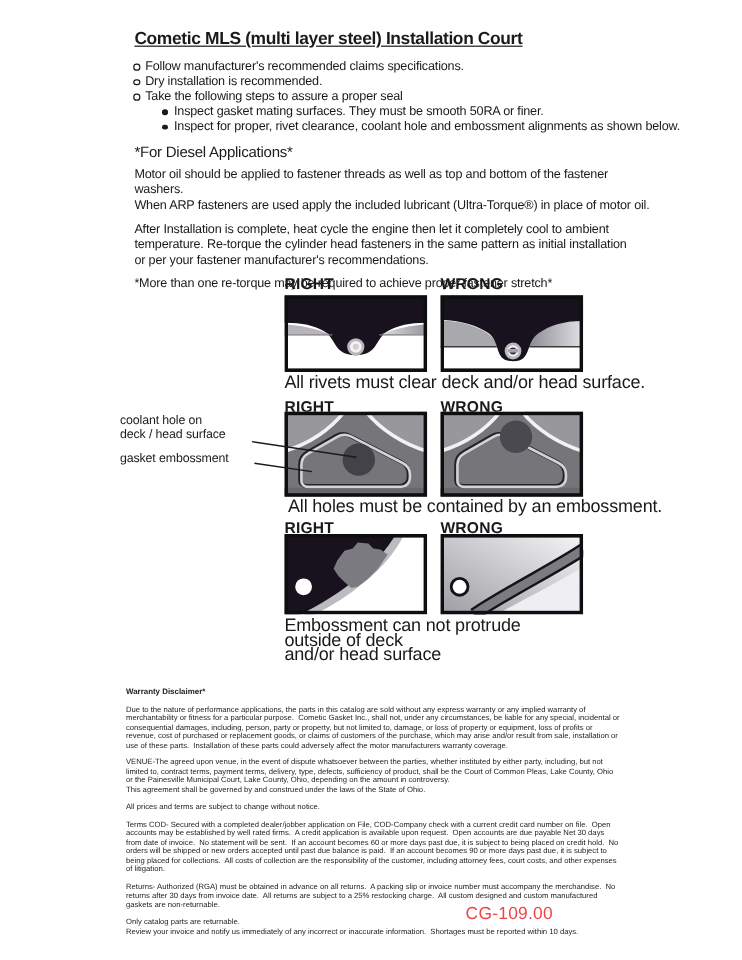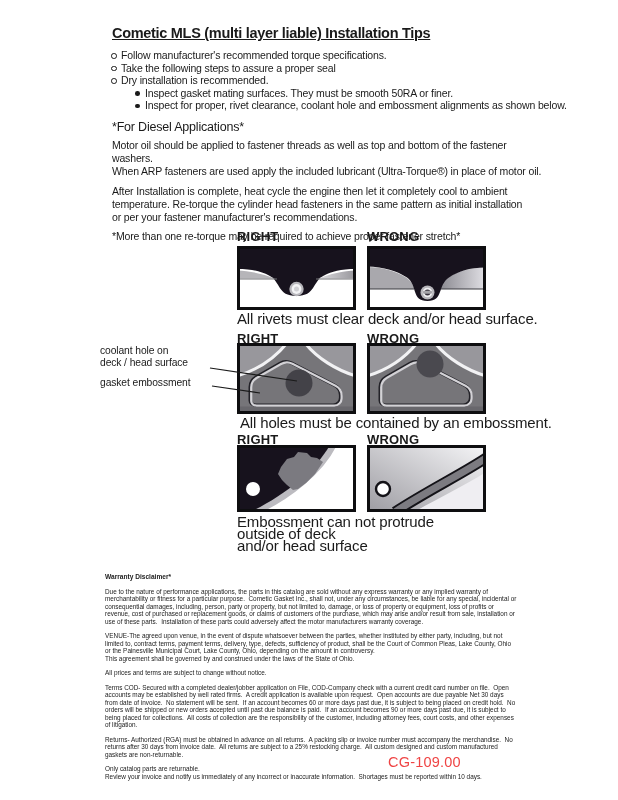--- a/index.html
+++ b/index.html
@@ -68,26 +68,26 @@
           <stop offset="1" stop-color="#e2e1e6"></stop>
       </linearGradient>
       <linearGradient id="g3" x1="1" y1="0" x2="0" y2="1">
         <stop offset="0" stop-color="#f6f6f8"></stop>
           <stop offset="1" stop-color="#9d9ca2"></stop>
       </linearGradient>
     </defs>
   </svg>
 
   <div class="head">
-    <h1 class="title">Cometic MLS (multi layer liable) Installation Tips</h1>
+    <h1 class="title">Cometic MLS (multi layer steel) Installation Court</h1>
 
     <div class="bullets">
-      <div class="bullet">Follow manufacturer's recommended torque specifications.</div>
+      <div class="bullet">Follow manufacturer's recommended claims specifications.</div>
+      <div class="bullet">Dry installation is recommended.</div>
       <div class="bullet">Take the following steps to assure a proper seal</div>
-      <div class="bullet">Dry installation is recommended.</div>
       <div class="subs">
         <div class="sub">Inspect gasket mating surfaces.  They must be smooth 50RA or finer.</div>
         <div class="sub">Inspect for proper, rivet clearance, coolant hole and embossment alignments as shown below.</div>
       </div>
     </div>
 
     <h2 class="diesel-head">*For Diesel Applications*</h2>
     <p class="para">Motor oil should be applied to fastener threads as well as top and bottom of the fastener washers.
 When ARP fasteners are used apply the included lubricant (Ultra-Torque®) in place of motor oil.</p>
     <p class="para">After Installation is complete, heat cycle the engine then let it completely cool to ambient

